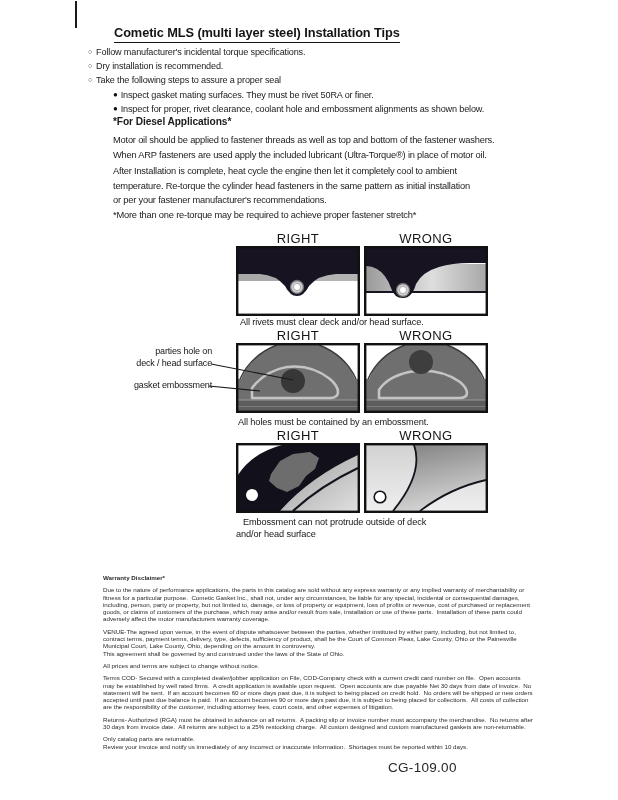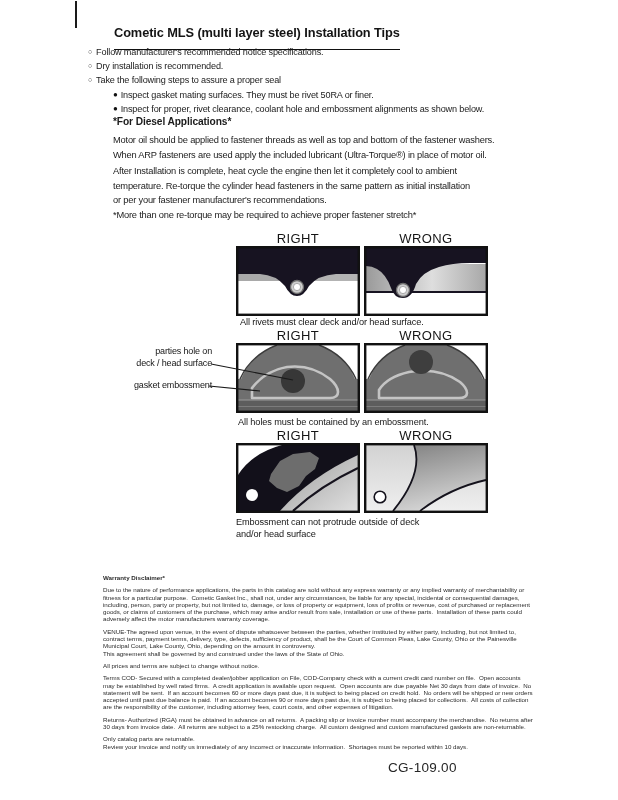--- a/index.html
+++ b/index.html
@@ -4,21 +4,21 @@
 <style>
   html,body{margin:0;padding:0;background:#fff;}
   .page{
     position:relative;width:618px;height:800px;background:#fff;overflow:hidden;
     font-family:"Liberation Sans", sans-serif;color:#1b1b1b;
   }
   .edge-mark{position:absolute;left:75px;top:1px;width:2px;height:27px;background:#1a1a1a;}
   .title{
     position:absolute;left:114px;top:25px;margin:0;
     font-size:12.8px;font-weight:bold;letter-spacing:-0.1px;
-    border-bottom:1.6px solid #111;padding-bottom:9px;color:#141414;
+    border-bottom:1.6px solid #111;padding-bottom:2px;color:#141414;
   }
   .tips{position:absolute;left:88px;top:45px;width:470px;font-size:9.1px;letter-spacing:-0.15px;}
   .tips .b{display:flex;line-height:14.2px;white-space:nowrap;}
   .tips .b .mk{font-size:7px;line-height:14.2px;margin-right:4px;color:#333;}
   .tips .sb{display:flex;line-height:14.2px;margin-left:25px;white-space:nowrap;}
   .tips .sb .mk{font-size:8px;line-height:14.2px;margin-right:3px;color:#111;}
   .diesel-h{position:absolute;left:113px;top:116px;margin:0;font-size:10.2px;font-weight:bold;letter-spacing:-0.1px;}
   .bodytext{position:absolute;left:113px;width:404px;margin:0;font-size:9.3px;line-height:14.6px;letter-spacing:-0.2px;white-space:pre-line;}
   .p1{top:133px;}
   .p2{top:164px;}
@@ -39,21 +39,21 @@
 
 <div class="page">
 
   <div class="edge-mark"></div>
 
   <h1 class="title">Cometic MLS (multi layer steel) Installation Tips</h1>
 
   <div class="tips">
     <div class="b">
         <span class="mk">○</span>
-        <span>Follow manufacturer's recommended notice specifications.</span>
+        <span>Follow manufacturer's incidental torque specifications.</span>
       </div>
     <div class="b">
         <span class="mk">○</span>
         <span>Dry installation is recommended.</span>
       </div>
     <div class="b">
         <span class="mk">○</span>
         <span>Take the following steps to assure a proper seal</span>
       </div>
     <div class="sb">
@@ -182,21 +182,21 @@
       </linearGradient>
     </defs>
     <rect x="1" y="1" width="122" height="68" fill="url(#g3wbg)"></rect>
     <path d="M50,2 H122 V37 Q86,45 56,68 H29 Q60,30 50,2 Z" fill="url(#g3w)"></path>
     <path d="M50,2 Q60,30 29,68" stroke="#14121c" stroke-width="1.8" fill="none"></path>
     <path d="M122,37 Q86,45 56,68" stroke="#14121c" stroke-width="1.8" fill="none"></path>
     <circle cx="16" cy="54" r="5.8" fill="#ffffff" stroke="#14121c" stroke-width="1.6"></circle>
     <rect x="1.2" y="1.2" width="121.6" height="67.6" fill="none" stroke="#111111" stroke-width="2.4"></rect>
   </svg>
 
-  <div class="cap" style="left:236px;top:516px;">Embossment can not protrude outside of deck</div>
+  <div class="cap" style="left:243px;top:516px;">Embossment can not protrude outside of deck</div>
   <div class="cap" style="left:236px;top:528px;">and/or head surface</div>
 
   <div class="fine">
     <div class="fh">Warranty Disclaimer*</div>
     <p>Due to the nature of performance applications, the parts in this catalog are sold without any express warranty or any implied warranty of merchantability or fitness for a particular purpose.  Cometic Gasket Inc., shall not, under any circumstances, be liable for any special, incidental or consequential damages, including, person, party or property, but not limited to, damage, or loss of property or equipment, loss of profits or revenue, cost of purchased or replacement goods, or claims of customers of the purchase, which may arise and/or result from sale, installation or use of these parts.  Installation of these parts could adversely affect the motor manufacturers warranty coverage.</p>
     <p class="tight">VENUE-The agreed upon venue, in the event of dispute whatsoever between the parties, whether instituted by either party, including, but not limited to, contract terms, payment terms, delivery, type, defects, sufficiency of product, shall be the Court of Common Pleas, Lake County, Ohio or the Painesville Municipal Court, Lake County, Ohio, depending on the amount in controversy.</p>
     <p>This agreement shall be governed by and construed under the laws of the State of Ohio.</p>
     <p>All prices and terms are subject to change without notice.</p>
     <p>Terms COD- Secured with a completed dealer/jobber application on File, COD-Company check with a current credit card number on file.  Open accounts may be established by well rated firms.  A credit application is available upon request.  Open accounts are due payable Net 30 days from date of invoice.  No statement will be sent.  If an account becomes 60 or more days past due, it is subject to being placed on credit hold.  No orders will be shipped or new orders accepted until past due balance is paid.  If an account becomes 90 or more days past due, it is subject to being placed for collections.  All costs of collection are the responsibility of the customer, including attorney fees, court costs, and other expenses of litigation.</p>
     <p>Returns- Authorized (RGA) must be obtained in advance on all returns.  A packing slip or invoice number must accompany the merchandise.  No returns after 30 days from invoice date.  All returns are subject to a 25% restocking charge.  All custom designed and custom manufactured gaskets are non-returnable.</p>

